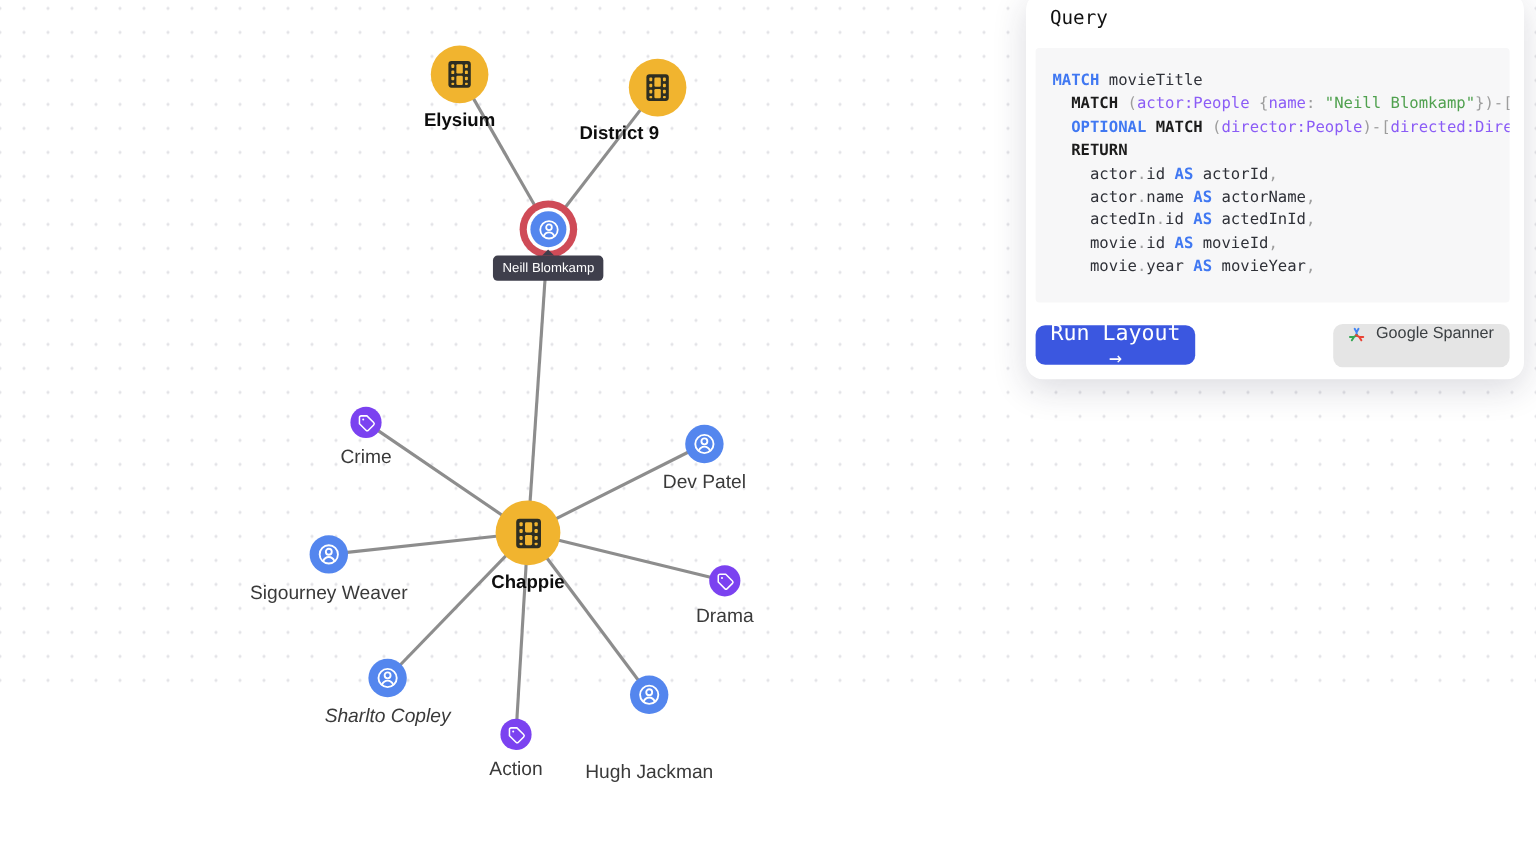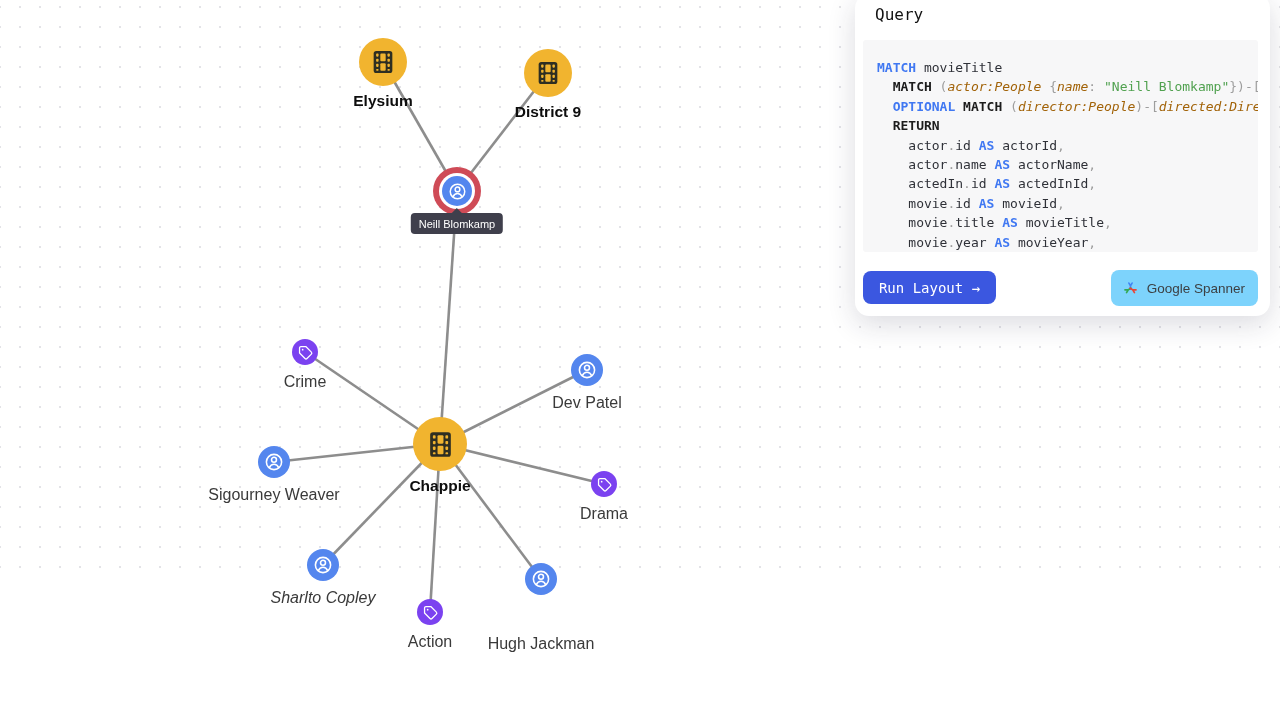--- a/index.html
+++ b/index.html
@@ -55,34 +55,34 @@
     position:absolute;left:8px;top:46px;width:395px;height:212px;
     background:#f7f7f8;border-radius:3px;overflow:hidden;
     padding:18px 0 0 14px;box-sizing:border-box;
   }
   .code-line{
     font-family:"DejaVu Sans Mono",monospace;font-size:13px;
     line-height:19.4px;white-space:pre;color:#383a42;
   }
   .code-line .kb{color:#4078f2;font-weight:bold;}
   .code-line .kd{color:#1c1c1c;font-weight:bold;}
-  .code-line .en{color:#a16207;font-style:italic;}
+  .code-line .en{color:#8b5cf6;}
   .code-line .st{color:#50a14f;}
   .code-line .pu{color:#9d9d9d;}
   .code-line .pl{color:#2f3138;}
   .run-btn{
     position:absolute;left:8px;top:277px;width:133px;height:33px;
     background:#3b57e0;border:none;border-radius:8px;cursor:pointer;
-    color:#ffffff;font-family:"DejaVu Sans Mono",monospace;font-size:14px;
+    color:#ffffff;font-family:"DejaVu Sans Mono",monospace;font-size:18px;
     display:flex;align-items:center;justify-content:center;
   }
   .brand-badge{
     position:absolute;right:12px;top:276px;height:36px;
-    background:#7dd3fc;border-radius:8px;
-    display:flex;align-items:center;gap:7px;padding:0 13px 0 10px;
+    background:#e5e5e5;border-radius:8px;
+    display:flex;gap:7px;padding:0 13px 0 10px;
     font-size:13.5px;color:#3c4043;
   }
 </style>
 </head>
 <body>
 
 <div class="canvas" id="canvas">
   <svg class="edges" id="edges" width="1280" height="720">
       <line x1="457" y1="191" x2="383" y2="62"></line>
       <line x1="457" y1="191" x2="548" y2="73"></line>
@@ -123,21 +123,21 @@
           <rect x="6.1" y="18" width="2.1" height="1.6" rx="0.7"></rect>
         <rect x="15.8" y="4.8" width="2.1" height="2.6" rx="0.7"></rect>
           <rect x="15.8" y="9.2" width="2.1" height="2.6" rx="0.7"></rect>
           <rect x="15.8" y="13.6" width="2.1" height="2.6" rx="0.7"></rect>
           <rect x="15.8" y="18" width="2.1" height="1.6" rx="0.7"></rect>
         <rect x="9.7" y="4.8" width="4.6" height="6.6" rx="0.9"></rect>
           <rect x="9.7" y="13" width="4.6" height="6.6" rx="0.9"></rect>
       </g>
       </svg>
     </div>
-    <div class="node-label movie" style="left: 548px; top: 103px;">District 9</div>
+    <div class="node-label movie" style="left: 516px; top: 103px;">District 9</div>
     <div class="node person selected" style="left: 442px; top: 176px; height: 30px; width: 30px;">
       <svg width="21" height="21" viewBox="0 0 24 24" fill="none" stroke="#ffffff" stroke-width="1.7" stroke-linecap="round">
       <circle cx="12" cy="12" r="8.3"></circle>
       <circle cx="12" cy="9.6" r="2.7"></circle>
       <path d="M6.9 18.1 C8.1 15.3 10 14.4 12 14.4 C14 14.4 15.9 15.3 17.1 18.1"></path>
       </svg>
     </div>
     <div class="tooltip" style="left: 457px; top: 213px;">Neill Blomkamp</div>
     <div class="node genre" style="left: 292px; top: 339px; height: 26px; width: 26px;">
       <svg width="17" height="17" viewBox="0 0 24 24" fill="none" stroke="#ffffff" stroke-width="1.8" stroke-linejoin="round">
@@ -216,21 +216,20 @@
   <div class="panel-title">Query</div>
   <div class="code-block" id="code">
       <div class="code-line"><span class="kb">MATCH</span><span class="pl"> movieTitle</span></div>
       <div class="code-line"><span class="pl">  </span><span class="kd">MATCH</span><span class="pu"> (</span><span class="en">actor:People</span><span class="pu"> {</span><span class="en">name</span><span class="pu">: </span><span class="st">"Neill Blomkamp"</span><span class="pu">})-[</span></div>
       <div class="code-line"><span class="pl">  </span><span class="kb">OPTIONAL</span><span class="pl"> </span><span class="kd">MATCH</span><span class="pu"> (</span><span class="en">director:People</span><span class="pu">)-[</span><span class="en">directed:Directed</span></div>
       <div class="code-line"><span class="pl">  </span><span class="kd">RETURN</span></div>
       <div class="code-line"><span class="pl">    actor</span><span class="pu">.</span><span class="pl">id </span><span class="kb">AS</span><span class="pl"> actorId</span><span class="pu">,</span></div>
       <div class="code-line"><span class="pl">    actor</span><span class="pu">.</span><span class="pl">name </span><span class="kb">AS</span><span class="pl"> actorName</span><span class="pu">,</span></div>
       <div class="code-line"><span class="pl">    actedIn</span><span class="pu">.</span><span class="pl">id </span><span class="kb">AS</span><span class="pl"> actedInId</span><span class="pu">,</span></div>
       <div class="code-line"><span class="pl">    movie</span><span class="pu">.</span><span class="pl">id </span><span class="kb">AS</span><span class="pl"> movieId</span><span class="pu">,</span></div>
-      <div class="code-line"><span class="pl">    movie</span><span class="pu">.</span><span class="pl">title </span><span class="kb">AS</span><span class="pl"> movieTitle</span><span class="pu">,</span></div>
       <div class="code-line"><span class="pl">    movie</span><span class="pu">.</span><span class="pl">year </span><span class="kb">AS</span><span class="pl"> movieYear</span><span class="pu">,</span></div>
     </div>
   <button class="run-btn">Run Layout →</button>
   <div class="brand-badge">
     <span style="display:flex;">
       <svg width="19" height="19" viewBox="0 0 24 24" fill="none" stroke-width="2.1" stroke-linecap="round" stroke-linejoin="round">
         <g stroke="#4285F4">
             <path d="M12 12.7 L12 8.8 M10 5.1 L12 8.8 L14 5.1"></path>
           </g>
         <g stroke="#34A853" transform="rotate(240 12 12)">

